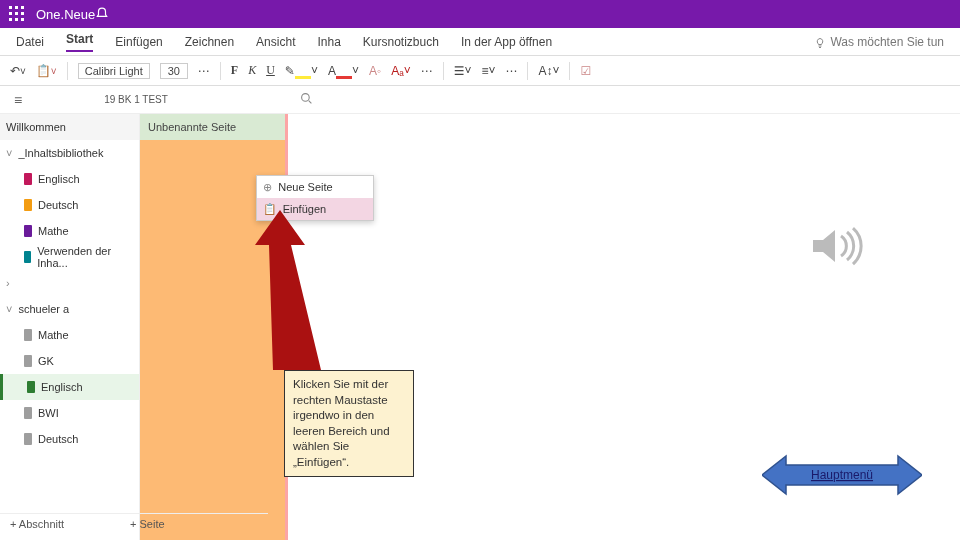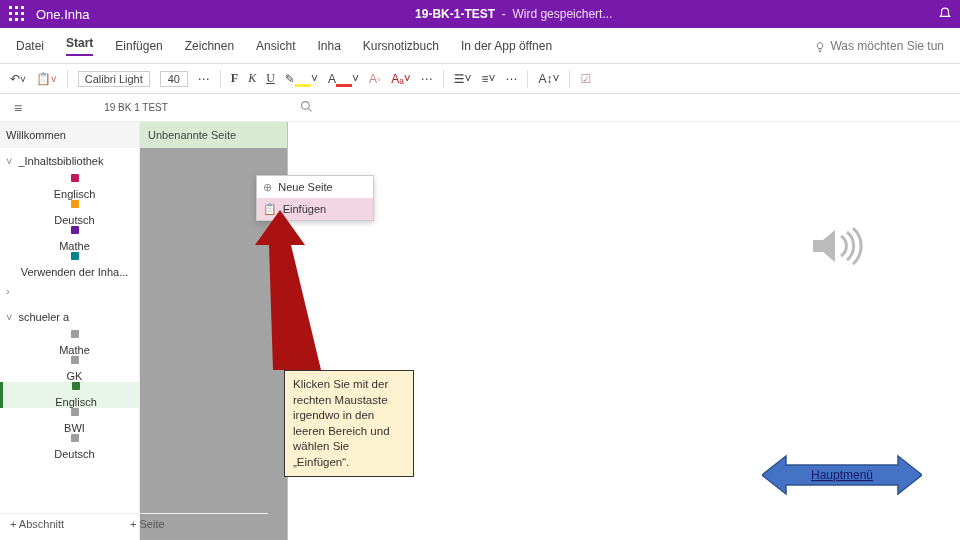--- a/index.html
+++ b/index.html
@@ -2,44 +2,44 @@
 <html><head>
 <meta charset="utf-8">
 <style>
   * { box-sizing: border-box; margin: 0; padding: 0; }
   body { width: 960px; height: 540px; font-family: "Segoe UI", sans-serif; background: #fff; position: relative; overflow: hidden; font-size: 12px; color: #333; }
   .titlebar { height: 28px; background: #7719aa; color: #fff; display: flex; align-items: center; padding: 0 8px; }
   .titlebar .waffle { width: 18px; height: 18px; margin-right: 10px; }
   .titlebar .appname { font-size: 13px; }
   .titlebar .center { flex: 1; text-align: center; font-size: 12px; }
   .titlebar .right { display: flex; align-items: center; gap: 14px; }
-  .tabs { height: 36px; display: flex; align-items: center; gap: 22px; padding: 0 16px; border-bottom: 1px solid #ddd; font-size: 12px; color: #444; }
+  .tabs { height: 28px; display: flex; align-items: center; gap: 22px; padding: 0 16px; border-bottom: 1px solid #ddd; font-size: 12px; color: #444; }
   .tabs span { cursor: pointer; }
   .tabs .active { font-weight: 600; border-bottom: 2px solid #7719aa; padding-bottom: 4px; }
   .ribbon { height: 30px; display: flex; align-items: center; gap: 10px; padding: 0 10px; border-bottom: 1px solid #ddd; font-size: 12px; color: #444; }
   .ribbon .sep { width: 1px; height: 18px; background: #ddd; }
   .ribbon .fontname { border: 1px solid #ccc; padding: 1px 6px; font-size: 11px; }
   .ribbon .fontsize { border: 1px solid #ccc; padding: 1px 4px; font-size: 11px; width: 28px; text-align: center; }
   .ribbon .bold { font-weight: 700; font-family: serif; }
   .ribbon .italic { font-style: italic; font-family: serif; }
   .ribbon .underline { text-decoration: underline; font-family: serif; }
   .ribbon .swatch { width: 16px; height: 3px; display: inline-block; position: relative; top: 4px; }
   .subhead { height: 28px; display: flex; align-items: center; border-bottom: 1px solid #eee; }
   .subhead .hb { width: 36px; text-align: center; color: #666; font-size: 14px; }
   .subhead .title { flex: 0 0 200px; text-align: center; font-size: 10px; color: #555; }
   .subhead .search { width: 140px; text-align: center; color: #888; }
   .main { display: flex; height: calc(540px - 28px - 28px - 30px - 28px); }
   .col1 { width: 140px; border-right: 1px solid #eee; overflow: hidden; }
-  .col2 { width: 148px; border-right: 1px solid #fca5a5; background: #a3a3a3; }
+  .col2 { width: 148px; border-right: 3px solid #fca5a5; background: #fdba74; }
   .content { flex: 1; background: #fff; position: relative; }
   .sec { display: flex; align-items: center; height: 26px; padding: 0 6px; font-size: 11px; color: #333; gap: 6px; }
   .sec.head { background: #f5f5f5; font-size: 11px; }
   .sec .dot { width: 8px; height: 12px; border-radius: 1px; }
   .sec.sel { background: #e8f5e8; border-left: 3px solid #2e7d32; }
-  .sec.indent { padding-left: 16px; flex-direction: column; }
+  .sec.indent { padding-left: 24px; }
   .col2 .page { height: 26px; display: flex; align-items: center; padding: 0 8px; font-size: 11px; background: #d9ead3; color: #444; }
   .ctx { position: absolute; left: 256px; top: 175px; width: 118px; background: #fff; border: 1px solid #ccc; box-shadow: 0 2px 6px rgba(0,0,0,.2); font-size: 11px; }
   .ctx .row { display: flex; align-items: center; height: 22px; padding: 0 6px; gap: 6px; }
   .ctx .row.hl { background: #f3d6e3; }
   .footer { position: absolute; bottom: 6px; left: 0; display: flex; font-size: 11px; color: #555; }
   .footer div { padding: 4px 10px; border-top: 1px solid #eee; }
   .footer .fa { width: 120px; }
   .footer .fb { width: 148px; }
   .callout { position: absolute; left: 284px; top: 370px; width: 130px; background: #fdf2d0; border: 1px solid #333; padding: 6px 8px; font-size: 11.5px; line-height: 1.35; }
   .arrow-shape { position: absolute; left: 762px; top: 452px; width: 160px; height: 46px; }
@@ -59,26 +59,21 @@
         <rect x="7" y="1" width="3" height="3"></rect>
         <rect x="13" y="1" width="3" height="3"></rect>
         <rect x="1" y="7" width="3" height="3"></rect>
         <rect x="7" y="7" width="3" height="3"></rect>
         <rect x="13" y="7" width="3" height="3"></rect>
         <rect x="1" y="13" width="3" height="3"></rect>
         <rect x="7" y="13" width="3" height="3"></rect>
         <rect x="13" y="13" width="3" height="3"></rect>
       </g>
     </svg>
-  <span class="appname">One.Inha</span>
-  <div class="center">
-    <span style="font-weight:600">19-BK-1-TEST</span>
-    &nbsp;<span>-</span>&nbsp;
-    <span style="opacity:.85">Wird gespeichert...</span>
-  </div>
+  <span class="appname">One.Neue</span>
   <div class="right">
     <svg width="14" height="14" viewBox="0 0 24 24" fill="none" stroke="#fff" stroke-width="2">
         <path d="M6 8a6 6 0 0112 0v5l2 3H4l2-3V8z"></path>
       </svg>
   </div>
 </div>
 
 <div class="tabs">
   <span>Datei</span>
   <span class="active">Start</span>
@@ -94,21 +89,21 @@
       </svg>
     <span>Was möchten Sie tun</span>
   </span>
 </div>
 
 <div class="ribbon">
   <span>↶<small>˅</small></span>
   <span style="color:#b55">📋<small>˅</small></span>
   <div class="sep"></div>
   <span class="fontname">Calibri Light</span>
-  <span class="fontsize">40</span>
+  <span class="fontsize">30</span>
   <span class="ic">⋯</span>
   <div class="sep"></div>
   <span class="bold">F</span>
   <span class="italic">K</span>
   <span class="underline">U</span>
   <span>✎<span class="swatch" style="background:#ffeb3b"></span>˅</span>
   <span>A<span class="swatch" style="background:#e53935"></span>˅</span>
   <span style="color:#c88">A◦</span>
   <span style="color:#b91c1c">Aₐ˅</span>
   <span class="ic">⋯</span>

